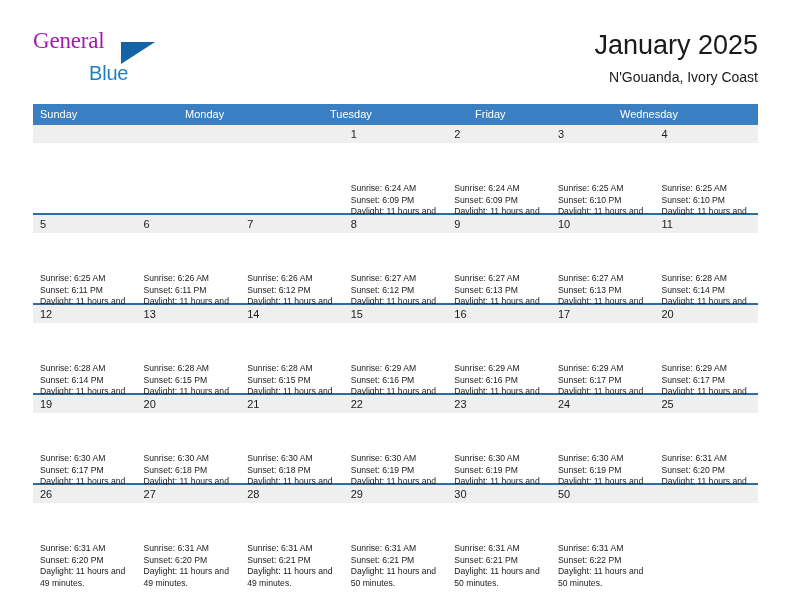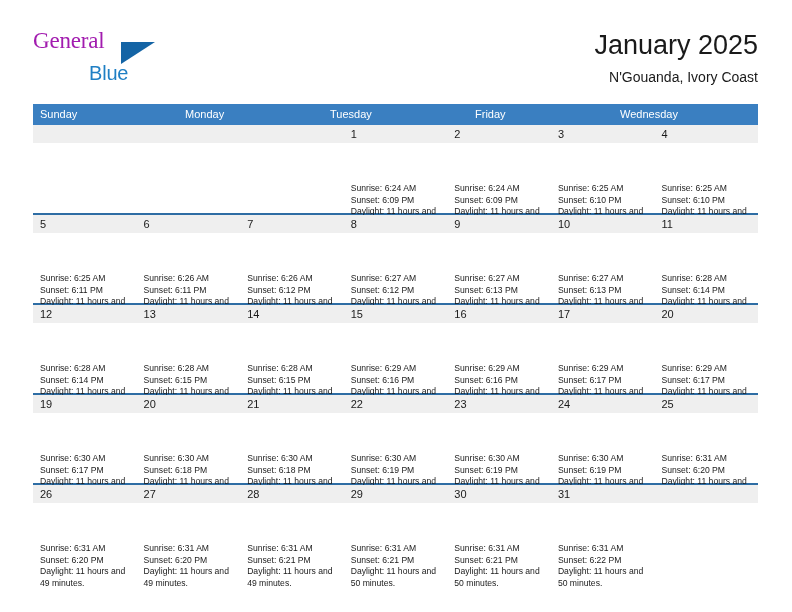--- a/index.html
+++ b/index.html
@@ -429,21 +429,21 @@
           </div>
           <div class="day-cell">
             <div class="day-number">30</div>
             <div class="day-body">
               <div>Sunrise: 6:31 AM</div>
               <div>Sunset: 6:21 PM</div>
               <div class="daylight-wrap">Daylight: 11 hours and 50 minutes.</div>
             </div>
           </div>
           <div class="day-cell">
-            <div class="day-number">31</div>
+            <div class="day-number">50</div>
             <div class="day-body">
               <div>Sunrise: 6:31 AM</div>
               <div>Sunset: 6:22 PM</div>
               <div class="daylight-wrap">Daylight: 11 hours and 50 minutes.</div>
             </div>
           </div>
           <div class="day-cell empty">
             <div class="day-number"></div>
           </div>
         </div>

